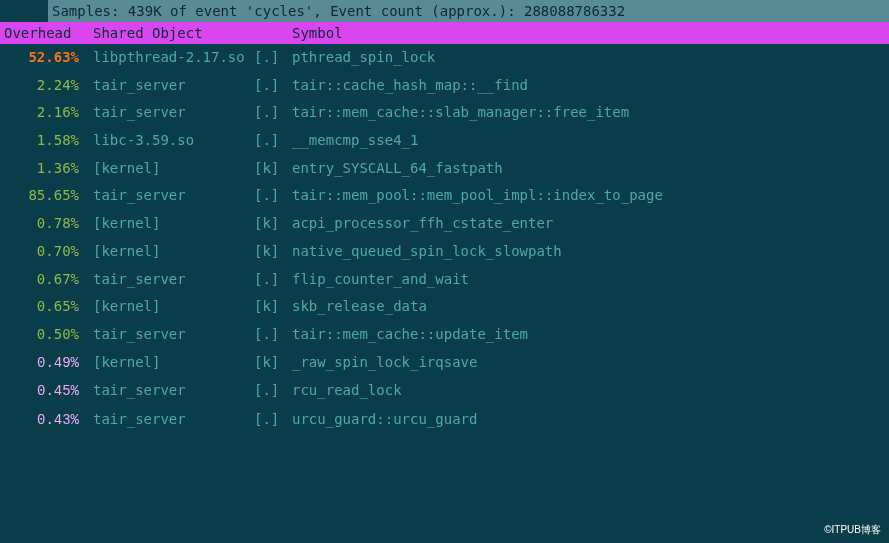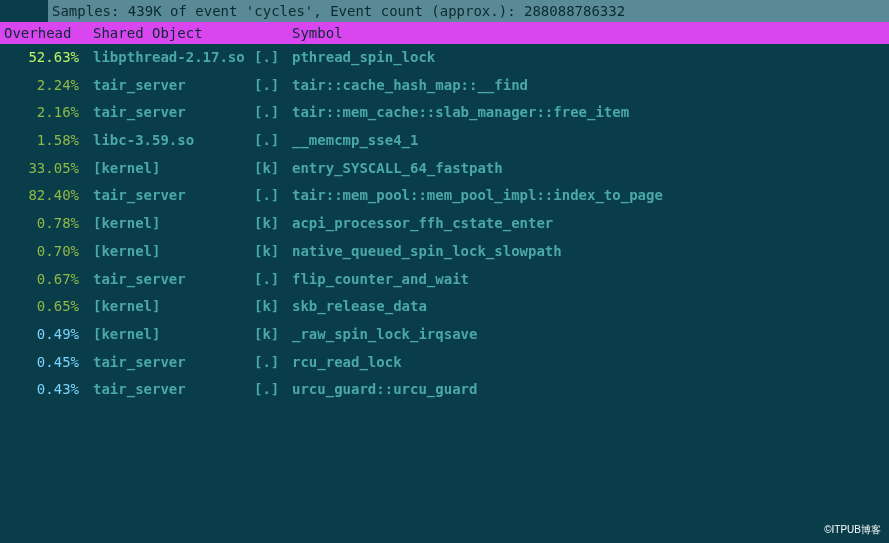--- a/index.html
+++ b/index.html
@@ -47,24 +47,24 @@
       padding-left: 14px;
       text-align: left;
     }
     .tag {
       display: inline-block;
       width: 38px;
     }
     .symbol {
       display: inline-block;
     }
-    .c-red { color: #bef264; }
+    .c-red { color: #f97316; font-weight: bold; }
     .c-green { color: #8fb946; }
-    .c-dim { color: #7dd3fc; }
-    .c-teal { color: #4ba8a8; font-weight: bold; }
+    .c-dim { color: #f0abfc; font-family: Liberation Mono, monospace; }
+    .c-teal { color: #4ba8a8; }
     .watermark {
       position: absolute;
       right: 8px;
       bottom: 6px;
       color: #fff;
       font-size: 10px;
       font-family: sans-serif;
       margin-top: 24px;
     }
   </style>
@@ -72,25 +72,26 @@
 <body>
 
 <div class="header-line">Samples: 439K of event 'cycles', Event count (approx.): 288088786332</div>
 <div class="columns-header"><span class="overhead" style="text-align:left">Overhead</span><span class="shared-obj">Shared Object</span><span class="tag"></span><span class="symbol">Symbol</span></div>
 
 <div id="rows-container">
     <div class="row"><span class="overhead c-red">52.63%</span><span class="shared-obj c-teal">libpthread-2.17.so</span><span class="tag c-teal">[.]</span><span class="symbol c-teal">pthread_spin_lock</span></div>
     <div class="row"><span class="overhead c-green">2.24%</span><span class="shared-obj c-teal">tair_server</span><span class="tag c-teal">[.]</span><span class="symbol c-teal">tair::cache_hash_map::__find</span></div>
     <div class="row"><span class="overhead c-green">2.16%</span><span class="shared-obj c-teal">tair_server</span><span class="tag c-teal">[.]</span><span class="symbol c-teal">tair::mem_cache::slab_manager::free_item</span></div>
     <div class="row"><span class="overhead c-green">1.58%</span><span class="shared-obj c-teal">libc-3.59.so</span><span class="tag c-teal">[.]</span><span class="symbol c-teal">__memcmp_sse4_1</span></div>
-    <div class="row"><span class="overhead c-green">33.05%</span><span class="shared-obj c-teal">[kernel]</span><span class="tag c-teal">[k]</span><span class="symbol c-teal">entry_SYSCALL_64_fastpath</span></div>
-    <div class="row"><span class="overhead c-green">82.40%</span><span class="shared-obj c-teal">tair_server</span><span class="tag c-teal">[.]</span><span class="symbol c-teal">tair::mem_pool::mem_pool_impl::index_to_page</span></div>
+    <div class="row"><span class="overhead c-green">1.36%</span><span class="shared-obj c-teal">[kernel]</span><span class="tag c-teal">[k]</span><span class="symbol c-teal">entry_SYSCALL_64_fastpath</span></div>
+    <div class="row"><span class="overhead c-green">85.65%</span><span class="shared-obj c-teal">tair_server</span><span class="tag c-teal">[.]</span><span class="symbol c-teal">tair::mem_pool::mem_pool_impl::index_to_page</span></div>
     <div class="row"><span class="overhead c-green">0.78%</span><span class="shared-obj c-teal">[kernel]</span><span class="tag c-teal">[k]</span><span class="symbol c-teal">acpi_processor_ffh_cstate_enter</span></div>
     <div class="row"><span class="overhead c-green">0.70%</span><span class="shared-obj c-teal">[kernel]</span><span class="tag c-teal">[k]</span><span class="symbol c-teal">native_queued_spin_lock_slowpath</span></div>
     <div class="row"><span class="overhead c-green">0.67%</span><span class="shared-obj c-teal">tair_server</span><span class="tag c-teal">[.]</span><span class="symbol c-teal">flip_counter_and_wait</span></div>
     <div class="row"><span class="overhead c-green">0.65%</span><span class="shared-obj c-teal">[kernel]</span><span class="tag c-teal">[k]</span><span class="symbol c-teal">skb_release_data</span></div>
+    <div class="row"><span class="overhead c-green">0.50%</span><span class="shared-obj c-teal">tair_server</span><span class="tag c-teal">[.]</span><span class="symbol c-teal">tair::mem_cache::update_item</span></div>
     <div class="row"><span class="overhead c-dim">0.49%</span><span class="shared-obj c-teal">[kernel]</span><span class="tag c-teal">[k]</span><span class="symbol c-teal">_raw_spin_lock_irqsave</span></div>
     <div class="row"><span class="overhead c-dim">0.45%</span><span class="shared-obj c-teal">tair_server</span><span class="tag c-teal">[.]</span><span class="symbol c-teal">rcu_read_lock</span></div>
     <div class="row"><span class="overhead c-dim">0.43%</span><span class="shared-obj c-teal">tair_server</span><span class="tag c-teal">[.]</span><span class="symbol c-teal">urcu_guard::urcu_guard</span></div>
     <div class="row"></div>
   </div>
 
 <div class="watermark">©ITPUB博客</div>
 
 </body></html>

